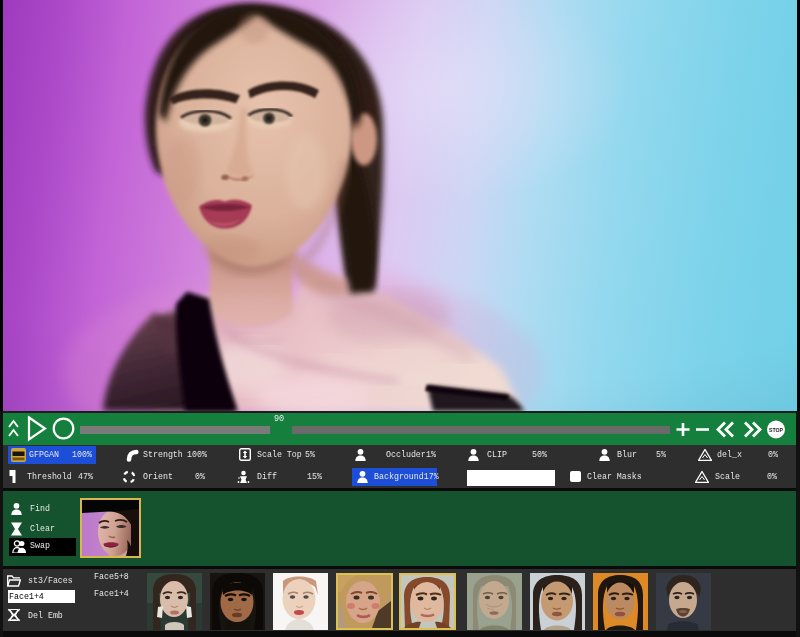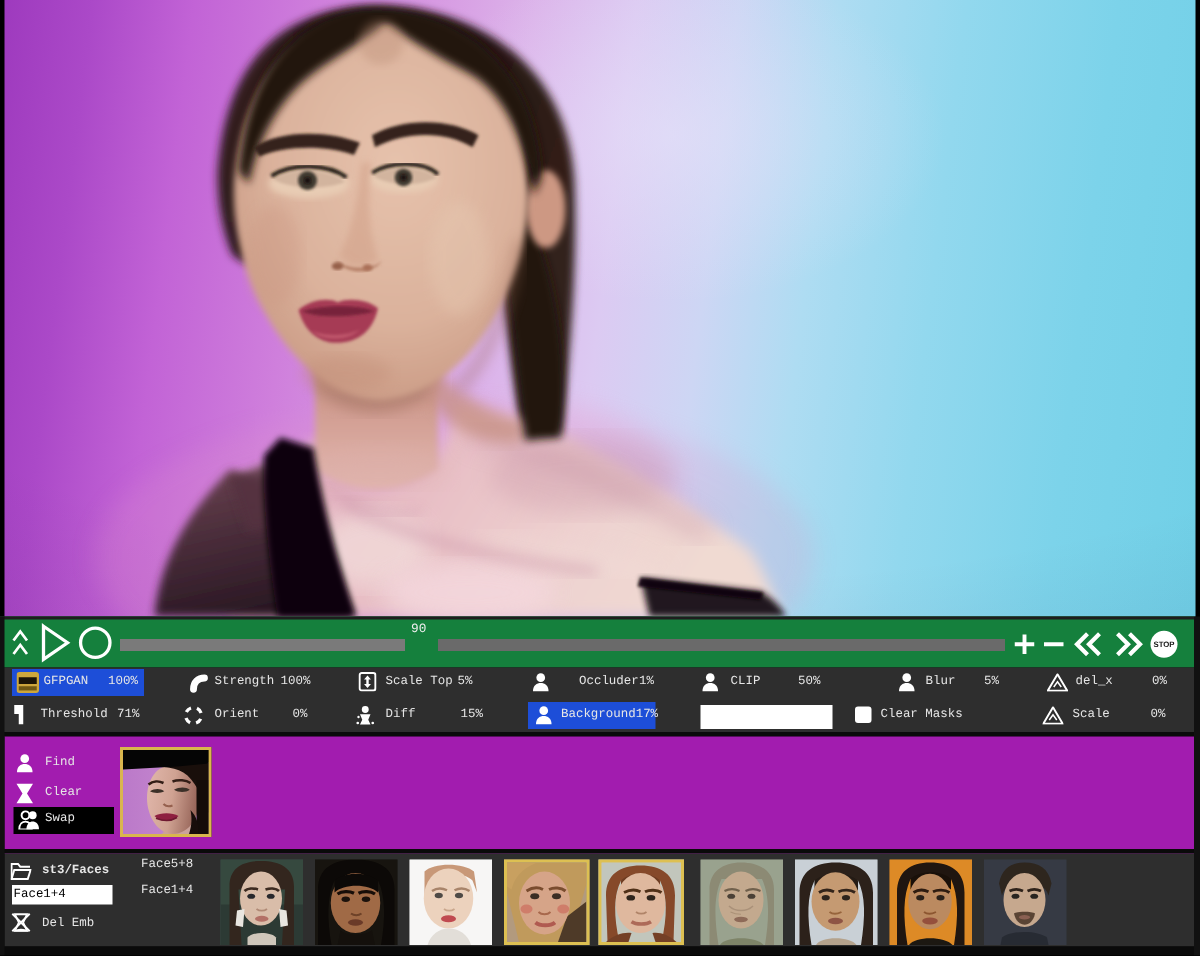--- a/index.html
+++ b/index.html
@@ -14,21 +14,21 @@
   .track{position:absolute;top:13px;height:8px;background:#6e6e6e;}
   #lbl90{position:absolute;left:274px;top:1px;font-size:8.5px;color:#eee;}
   
   #params{left:0;top:445px;width:800px;height:45px;background:#2e2e2e;font-size:8.3px;}
   .cell{position:absolute;height:18px;line-height:18px;white-space:nowrap;}
   .pill{background:#1d4ed8;}
   .lab{position:absolute;top:0;line-height:18px;}
   .val{position:absolute;top:0;right:0;line-height:18px;}
   
   #sep1{left:0;top:488px;width:800px;height:3px;background:#0a0a0a;}
-  #prep{left:0;top:491px;width:800px;height:92px;background:#a21caf;}
+  #prep{left:0;top:491px;width:800px;height:92px;background:#14532d;}
   #prep .blackedge{position:absolute;left:0;top:0;width:3px;height:75px;background:#0a0a0a;}
   .prow{position:absolute;font-size:8.3px;height:18px;line-height:18px;}
   .prow .lab{line-height:16px;top:0;}
   #sep2{left:0;top:566px;width:800px;height:3px;background:#0a0a0a;}
   
   #facebar{left:0;top:569px;width:800px;height:62px;background:#2e2e2e;font-size:8.3px;}
   #botblack{left:0;top:631px;width:800px;height:6px;background:#0a0a0a;}
   .thumb{position:absolute;top:4px;width:55px;height:57px;overflow:hidden;}
 </style>
 </head>
@@ -234,21 +234,21 @@
       </svg>
     <span class="lab" style="left:19px">del_x</span>
       <span class="val">0%</span>
   </div>
 
   <div class="cell" style="left:8px;top:23px;width:85px;">
     <svg class="abs" style="left:0;top:2px" width="9" height="13" viewBox="0 0 9 13">
         <path d="M1.5 0 L7.5 0 L7.5 13 L4.5 13 L4.5 6 L1.5 6 Z" fill="#fff"></path>
       </svg>
     <span class="lab" style="left:19px">Threshold</span>
-      <span class="val">71%</span>
+      <span class="val">47%</span>
   </div>
   <div class="cell" style="left:122px;top:23px;width:83px;">
     <svg class="abs" style="left:0;top:2px" width="14" height="14" viewBox="0 0 14 14">
       <circle cx="7" cy="7" r="5.3" fill="none" stroke="#fff" stroke-width="2.2" stroke-dasharray="4.2 4.1" stroke-dashoffset="6"></circle>
     </svg>
     <span class="lab" style="left:21px">Orient</span>
       <span class="val">0%</span>
   </div>
   <div class="cell" style="left:237px;top:23px;width:85px;">
     <svg class="abs" style="left:0;top:2px" width="13" height="14" viewBox="0 0 13 14">
@@ -336,21 +336,21 @@
       <path d="M27 36 C28.5 37.5 31 37.8 33 37" stroke="#96604e" stroke-width="1.4" fill="none"></path>
       <path d="M21 44 C25 41.5 33 41.5 37 44 C33 48.5 25 48.5 21 44 Z" fill="#8e2040"></path>
       <path d="M22 45.5 C27 47.5 32 47.5 36 45" stroke="#6e1830" stroke-width="1" fill="none"></path>
       </svg>
   </div>
 </div>
 <div class="abs" id="sep2"></div>
 
 <div class="abs" id="facebar">
   <div class="abs" style="left:0;top:0;width:3px;height:62px;background:#0a0a0a"></div>
-  <div class="prow" style="left:7px;top:4px;width:80px;font-weight:bold;">
+  <div class="prow" style="left:7px;top:4px;width:80px;">
     <svg class="abs" style="left:0;top:2px" width="14" height="12" viewBox="0 0 14 12">
       <path d="M0.7 11 L0.7 1 L5 1 L6.5 2.8 L13 2.8" fill="none" stroke="#fff" stroke-width="1.3"></path>
       <path d="M2.5 5 L13.4 5 L11.5 11 L0.7 11 Z" fill="none" stroke="#fff" stroke-width="1.3"></path>
     </svg>
     <span class="lab" style="left:21px">st3/Faces</span>
   </div>
   <div class="abs" style="left:8px;top:21px;width:67px;height:13px;background:#fff;color:#000;font-size:8.3px;line-height:13px;padding-left:1px;box-sizing:border-box">Face1+4</div>
   <div class="prow" style="left:7px;top:39px;width:80px;">
     <svg class="abs" style="left:0;top:0" width="14" height="14" viewBox="0 0 14 14">
       <path d="M3 1.5 L11 1.5 L8.5 7 L11 12.5 L3 12.5 L5.5 7 Z" fill="none" stroke="#fff" stroke-width="1.2"></path>

